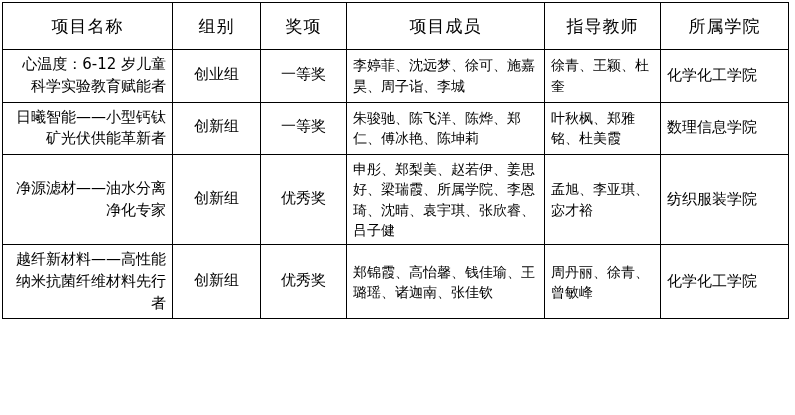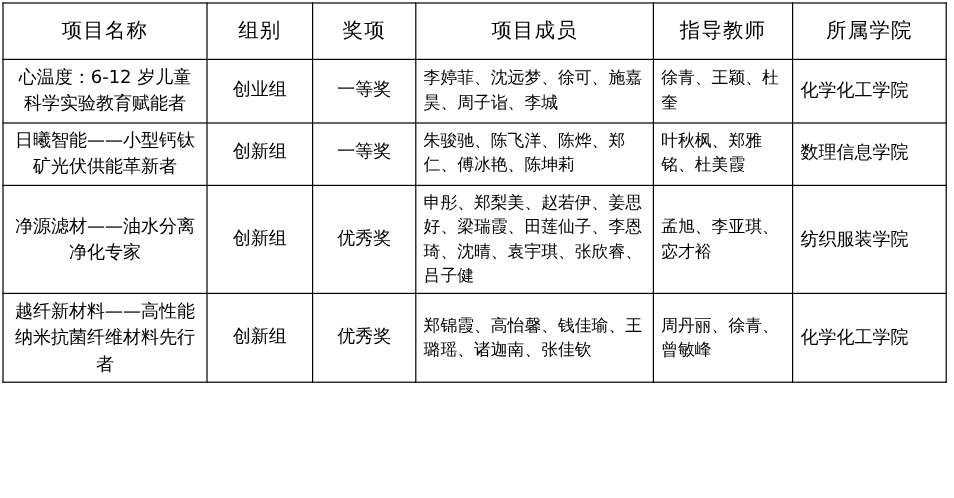--- a/index.html
+++ b/index.html
@@ -30,21 +30,21 @@
     font-weight: normal;
     line-height: 1.45;
   }
   thead th {
     text-align: center;
     font-size: 17px;
     height: 38px;
     letter-spacing: 1px;
   }
   td.c-name {
-    text-align: center;
+    text-align: right;
     font-size: 15px;
     letter-spacing: 0px;
   }
   td.c-group,
   td.c-award {
     text-align: center;
     font-size: 15px;
     font-family: Liberation Mono, monospace;
   }
   td.c-members,
@@ -100,21 +100,21 @@
         <td class="c-group">创新组</td>
         <td class="c-award">一等奖</td>
         <td class="c-members">朱骏驰、陈飞洋、陈烨、郑仁、傅冰艳、陈坤莉</td>
         <td class="c-teachers">叶秋枫、郑雅铭、杜美霞</td>
         <td class="c-college">数理信息学院</td>
       </tr>
       <tr>
         <td class="c-name">净源滤材——油水分离净化专家</td>
         <td class="c-group">创新组</td>
         <td class="c-award">优秀奖</td>
-        <td class="c-members">申彤、郑梨美、赵若伊、姜思好、梁瑞霞、田莲仙子、李恩琦、沈晴、袁宇琪、张欣睿、吕子健</td>
+        <td class="c-members">申彤、郑梨美、赵若伊、姜思好、梁瑞霞、所属学院、李恩琦、沈晴、袁宇琪、张欣睿、吕子健</td>
         <td class="c-teachers">孟旭、李亚琪、宓才裕</td>
         <td class="c-college">纺织服装学院</td>
       </tr>
       <tr>
         <td class="c-name">越纤新材料——高性能纳米抗菌纤维材料先行者</td>
         <td class="c-group">创新组</td>
         <td class="c-award">优秀奖</td>
         <td class="c-members">郑锦霞、高怡馨、钱佳瑜、王璐瑶、诸迦南、张佳钦</td>
         <td class="c-teachers">周丹丽、徐青、曾敏峰</td>
         <td class="c-college">化学化工学院</td>

